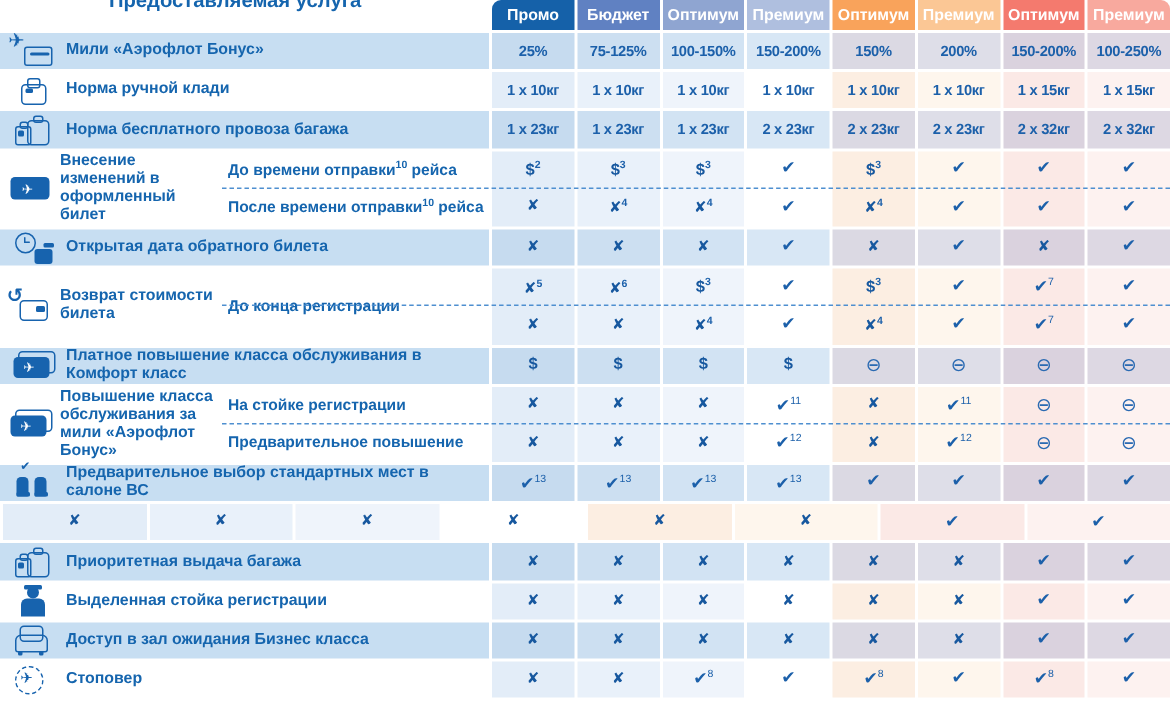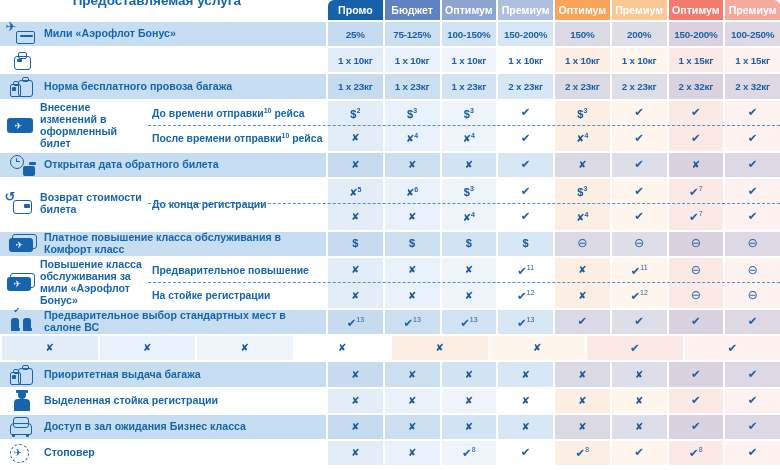--- a/index.html
+++ b/index.html
@@ -114,20 +114,21 @@
       </div>
       <div class="row">
         <div class="label-zone">
           <span class="icz">
             <span class="ic">
               <span class="obox" style="left:5px;top:6px;width:15px;height:12px;border-radius:3px"></span>
               <span class="obox" style="left:9px;top:2px;width:7px;height:5px;border-width:1.3px"></span>
               <span class="fbox" style="left:8px;top:9px;width:5px;height:3px"></span>
             </span>
           </span>
+          <div class="svc">Норма ручной клади</div>
         </div>
         <div class="cell c1">
           <span class="cell-text">1 x 10кг</span>
         </div>
         <div class="cell c2">
           <span class="cell-text">1 x 10кг</span>
         </div>
         <div class="cell c3">
           <span class="cell-text">1 x 10кг</span>
         </div>
@@ -431,24 +432,24 @@
             <span class="ic">
               <span class="obox" style="left:3px;top:1px;width:23px;height:13px;border-radius:3px"></span>
               <span class="fbox" style="left:0;top:5px;width:24px;height:14px;border-radius:3px"></span>
               <span class="plch wh" style="left:7px;top:8px">✈</span>
             </span>
           </span>
           <div class="svc">Повышение класса обслуживания за мили «Аэрофлот Бонус»</div>
         </div>
         <div class="gsubs">
           <div class="sub">
+            <span class="subl">На стойке регистрации</span>
+          </div>
+          <div class="sub">
             <span class="subl">Предварительное повышение</span>
-          </div>
-          <div class="sub">
-            <span class="subl">На стойке регистрации</span>
           </div>
         </div>
         <div class="gcell c1">
           <div class="val">
             <span class="glyph g-cross">✘</span>
           </div>
           <div class="val">
             <span class="glyph g-cross">✘</span>
           </div>
         </div>

